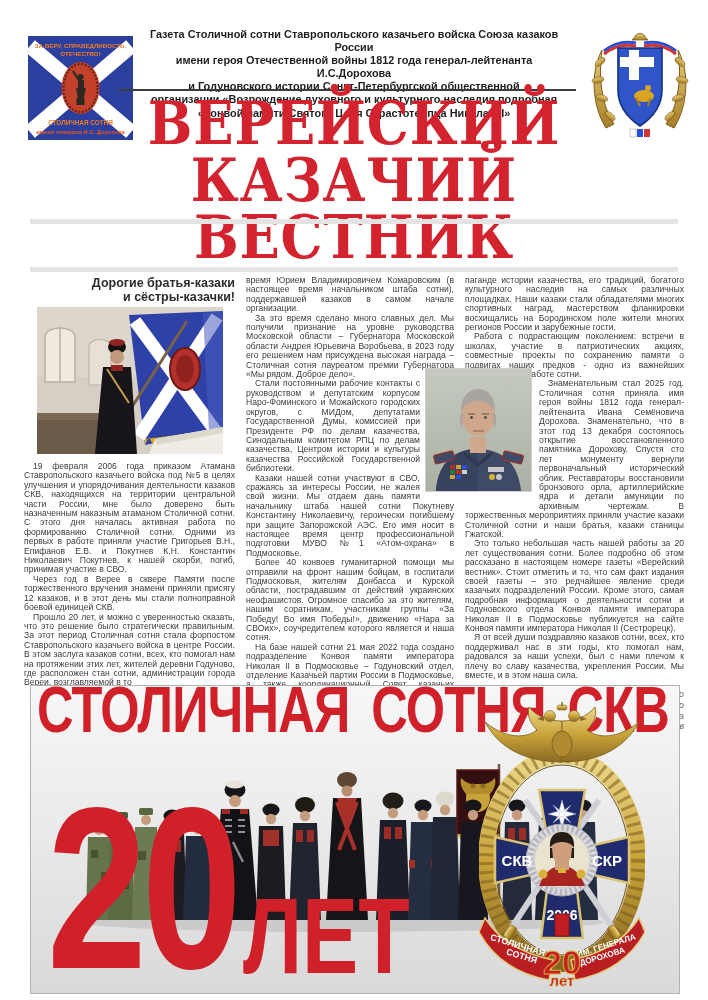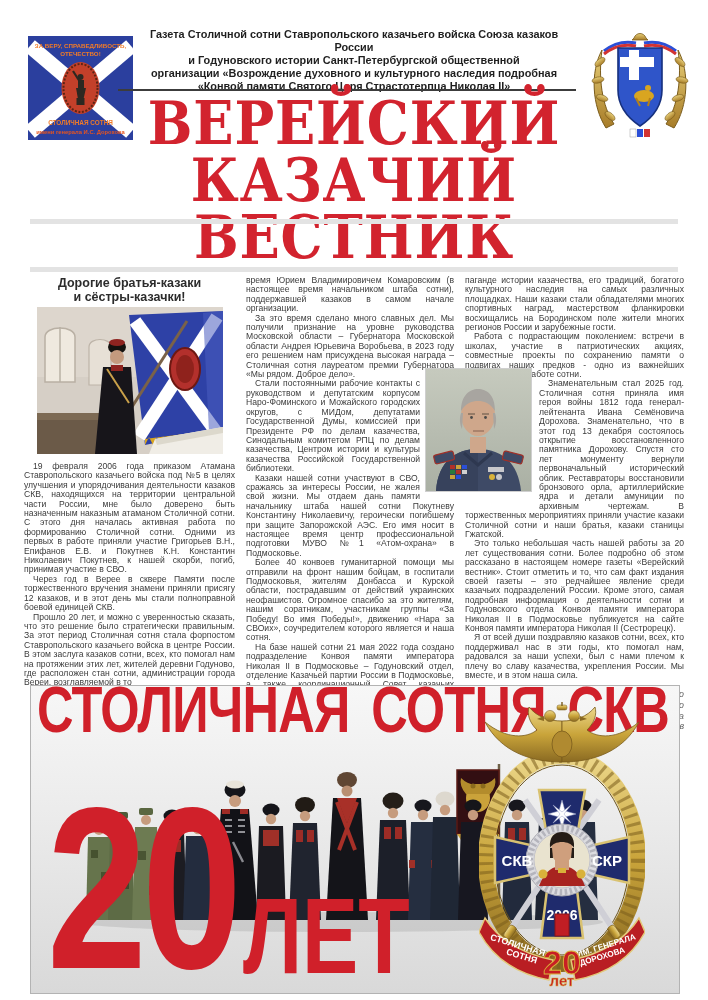--- a/index.html
+++ b/index.html
@@ -22,21 +22,21 @@
   .congrats{position:absolute;left:0;top:226px;width:708px;text-align:center;
             font-weight:700;font-style:italic;font-size:17px;line-height:19.5px;color:#1e1e1e;}
 
   
   .col{position:absolute;top:276px;}
   .col1{left:24px;width:211px;}
   .col2{left:246px;width:208px;}
   .col3{left:465px;width:219px;}
   .col p{margin:0;text-indent:9px;text-align:justify;font-size:8.6px;line-height:9.4px;color:#3b3b3b;}
   .col p.noind{text-indent:0;}
-  .lead{font-weight:700;font-size:12.5px;line-height:14px;text-align:center;color:#2c2c2c;margin:0 0 3px 0;}
+  .lead{font-weight:700;font-size:12.5px;line-height:14px;text-align:right;color:#2c2c2c;margin:0 0 3px 0;}
   .church-photo{display:block;margin:0 auto 8px auto;}
   .sp-r{float:right;width:30px;height:120px;margin-left:4px;}
   .sp-l{float:left;width:70px;height:126px;margin-right:4px;}
   .sig{margin-top:9px;font-style:italic;text-align:right;color:#5f5f5f;
        font-size:8.8px;line-height:10.6px;}
   .portrait{position:absolute;left:425px;top:368px;border:1px solid #cfcfcf;}
 
   
   .poster{position:absolute;left:30px;top:657px;width:648px;height:307px;border:1px solid #b3b3b3;
           background:linear-gradient(180deg,#f7f7f7 0%,#ececec 40%,#d9d9d9 100%);overflow:hidden;margin-top:28px;}
@@ -113,20 +113,21 @@
     </g>
     <g>
       <ellipse cx="56" cy="68" rx="10" ry="6" fill="#d9a520"></ellipse>
       <circle cx="60" cy="60" r="3" fill="#d9a520"></circle>
       <path d="M48,70 L52,78 M62,70 L60,78" stroke="#b3801a" stroke-width="2"></path>
     </g>
   </svg>
 
   <div class="gazette">
     <div>Газета Столичной сотни Ставропольского казачьего войска Союза казаков России</div>
+    <div>имени героя Отечественной войны 1812 года генерал-лейтенанта И.С.Дорохова</div>
     <div>и Годуновского истории Санкт-Петербургской общественной</div>
     <div>организации «Возрождение духовного и культурного наследия подробная</div>
     <div>«Конвой памяти Святого Царя Страстотерпца Николая II»</div>
   </div>
   <div class="mast-rule"></div>
   <div class="np-title">
     <div>ВЕРЕЙСКИЙ</div>
     <div>КАЗАЧИЙ ВЕСТНИК</div>
   </div>
 

